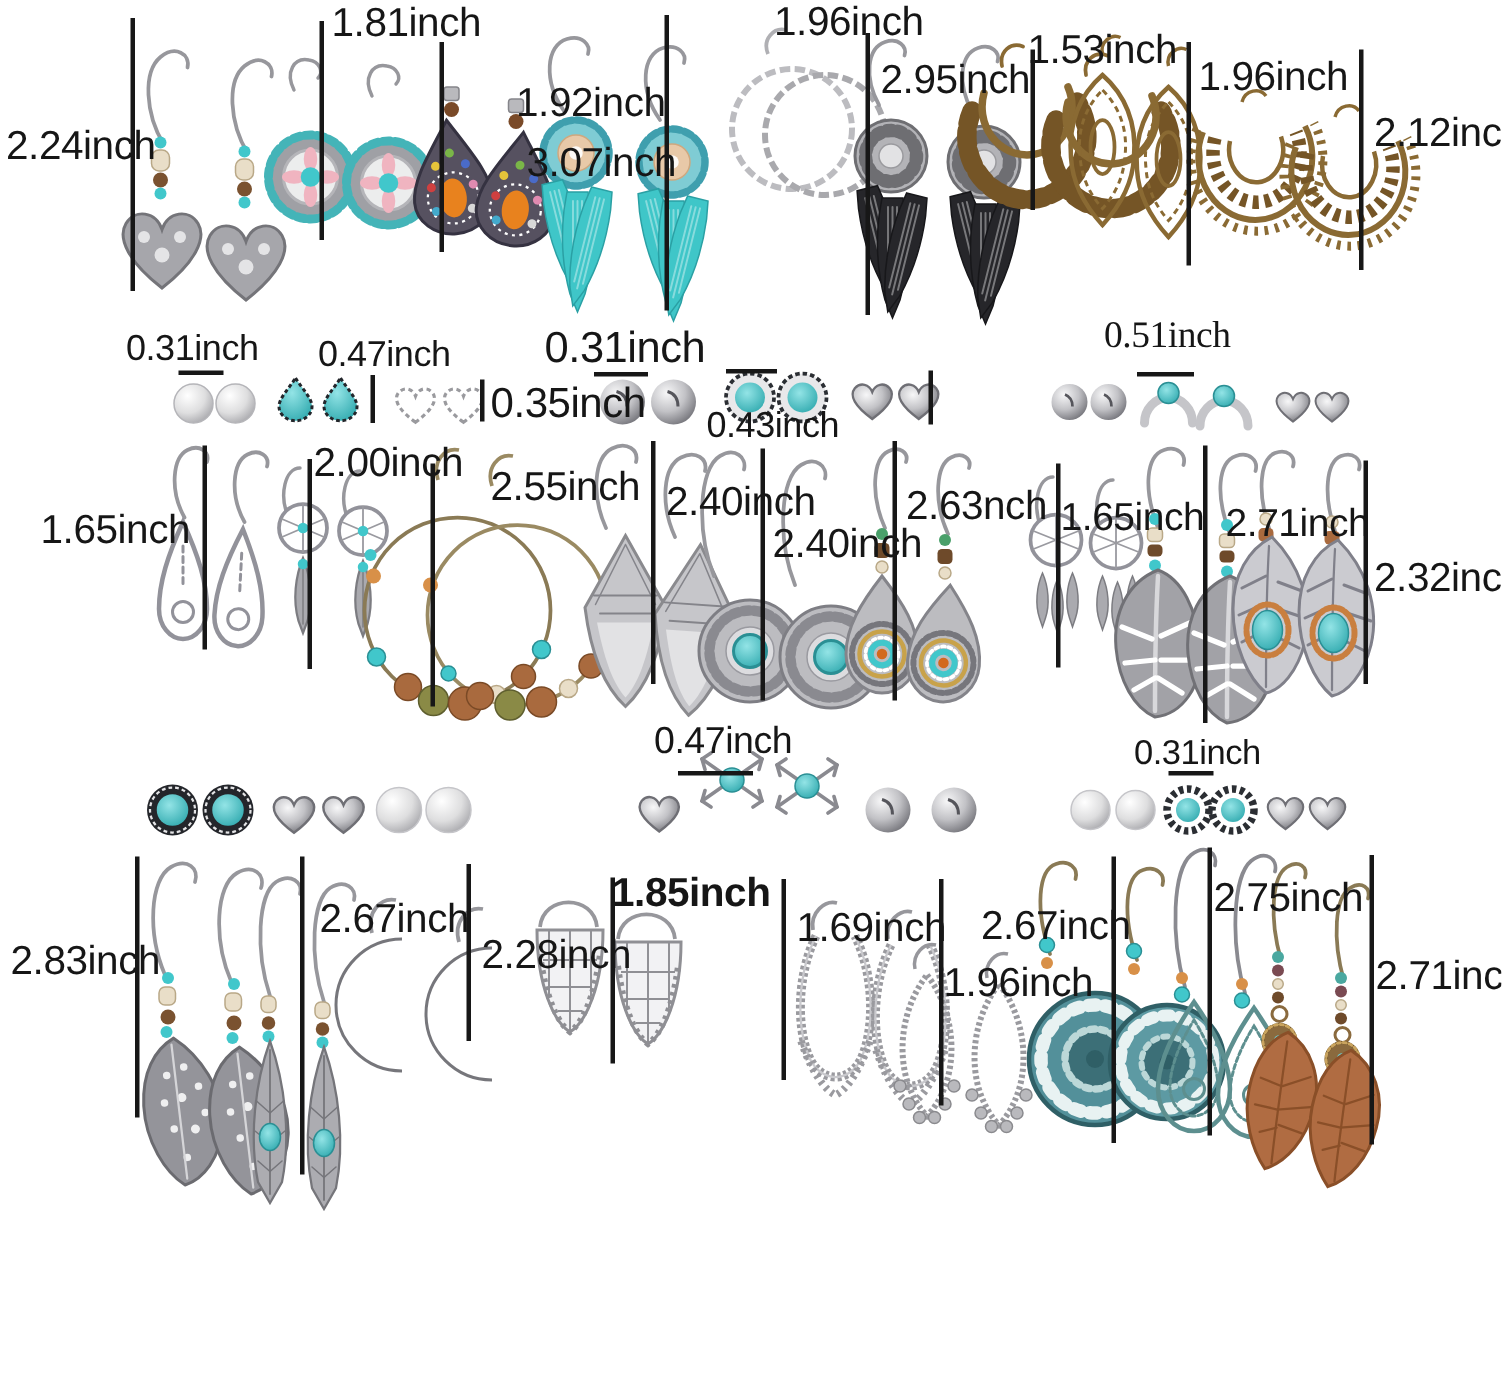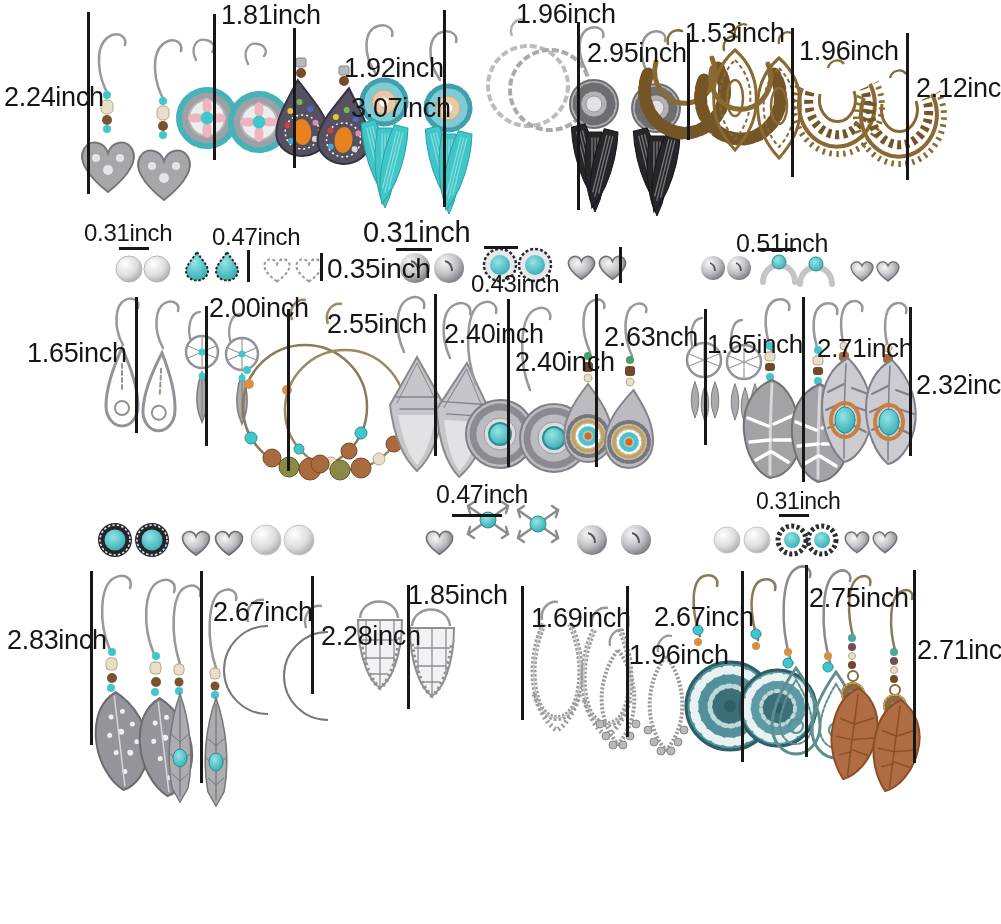--- a/index.html
+++ b/index.html
@@ -704,36 +704,36 @@
       <div class="meas" style="left: 516px; top: 1px; font-size: 27px;">1.96inch</div>
       <div class="meas" style="left: 587px; top: 40px; font-size: 27px;">2.95inch</div>
       <div class="meas" style="left: 685px; top: 20px; font-size: 27px;">1.53inch</div>
       <div class="meas" style="left: 799px; top: 38px; font-size: 27px;">1.96inch</div>
       <div class="meas" style="left: 916px; top: 75px; font-size: 27px;">2.12inch</div>
       <div class="meas" style="left: 84px; top: 221px; font-size: 24px;">0.31inch</div>
       <div class="meas" style="left: 212px; top: 225px; font-size: 24px;">0.47inch</div>
       <div class="meas" style="left: 327px; top: 255px; font-size: 28px;">0.35inch</div>
       <div class="meas" style="left: 363px; top: 218px; font-size: 29px;">0.31inch</div>
       <div class="meas" style="left: 471px; top: 224px; font-size: 24px; margin-top: 48px;">0.43inch</div>
-      <div class="meas" style="left: 736px; top: 231px; font-size: 25px;">0.51inch</div>
+      <div class="meas" style="left: 736px; top: 211px; font-size: 25px; font-family: Liberation Serif, serif;">0.51inch</div>
       <div class="meas" style="left: 27px; top: 340px; font-size: 27px;">1.65inch</div>
       <div class="meas" style="left: 209px; top: 295px; font-size: 27px;">2.00inch</div>
       <div class="meas" style="left: 299px; top: 311px; font-size: 27px; margin-left: 28px;">2.55inch</div>
       <div class="meas" style="left: 444px; top: 321px; font-size: 27px;">2.40inch</div>
       <div class="meas" style="left: 515px; top: 349px; font-size: 27px;">2.40inch</div>
       <div class="meas" style="left: 604px; top: 324px; font-size: 27px;">2.63nch</div>
       <div class="meas" style="left: 707px; top: 331px; font-size: 26px;">1.65inch</div>
       <div class="meas" style="left: 817px; top: 335px; font-size: 26px;">2.71inch</div>
       <div class="meas" style="left: 916px; top: 372px; font-size: 27px;">2.32inch</div>
       <div class="meas" style="left: 436px; top: 482px; font-size: 25px;">0.47inch</div>
       <div class="meas" style="left: 756px; top: 490px; font-size: 23px;">0.31inch</div>
       <div class="meas" style="left: 7px; top: 627px; font-size: 27px;">2.83inch</div>
       <div class="meas" style="left: 213px; top: 599px; font-size: 27px;">2.67inch</div>
       <div class="meas" style="left: 321px; top: 623px; font-size: 27px; text-align: right;">2.28inch</div>
-      <div class="meas" style="left: 408px; top: 582px; font-size: 27px;">1.85inch</div>
+      <div class="meas" style="left: 408px; top: 582px; font-size: 27px; font-weight: bold;">1.85inch</div>
       <div class="meas" style="left: 531px; top: 605px; font-size: 27px;">1.69inch</div>
       <div class="meas" style="left: 629px; top: 642px; font-size: 27px;">1.96inch</div>
       <div class="meas" style="left: 654px; top: 604px; font-size: 27px;">2.67inch</div>
       <div class="meas" style="left: 809px; top: 585px; font-size: 27px;">2.75inch</div>
       <div class="meas" style="left: 917px; top: 637px; font-size: 27px;">2.71inch</div>
       <div class="vline" style="left: 87px; top: 12px; height: 182px;"></div>
       <div class="vline" style="left: 213px; top: 14px; height: 146px;"></div>
       <div class="vline" style="left: 293px; top: 28px; height: 140px;"></div>
       <div class="vline" style="left: 443px; top: 10px; height: 197px;"></div>
       <div class="vline" style="left: 577px; top: 22px; height: 188px;"></div>

